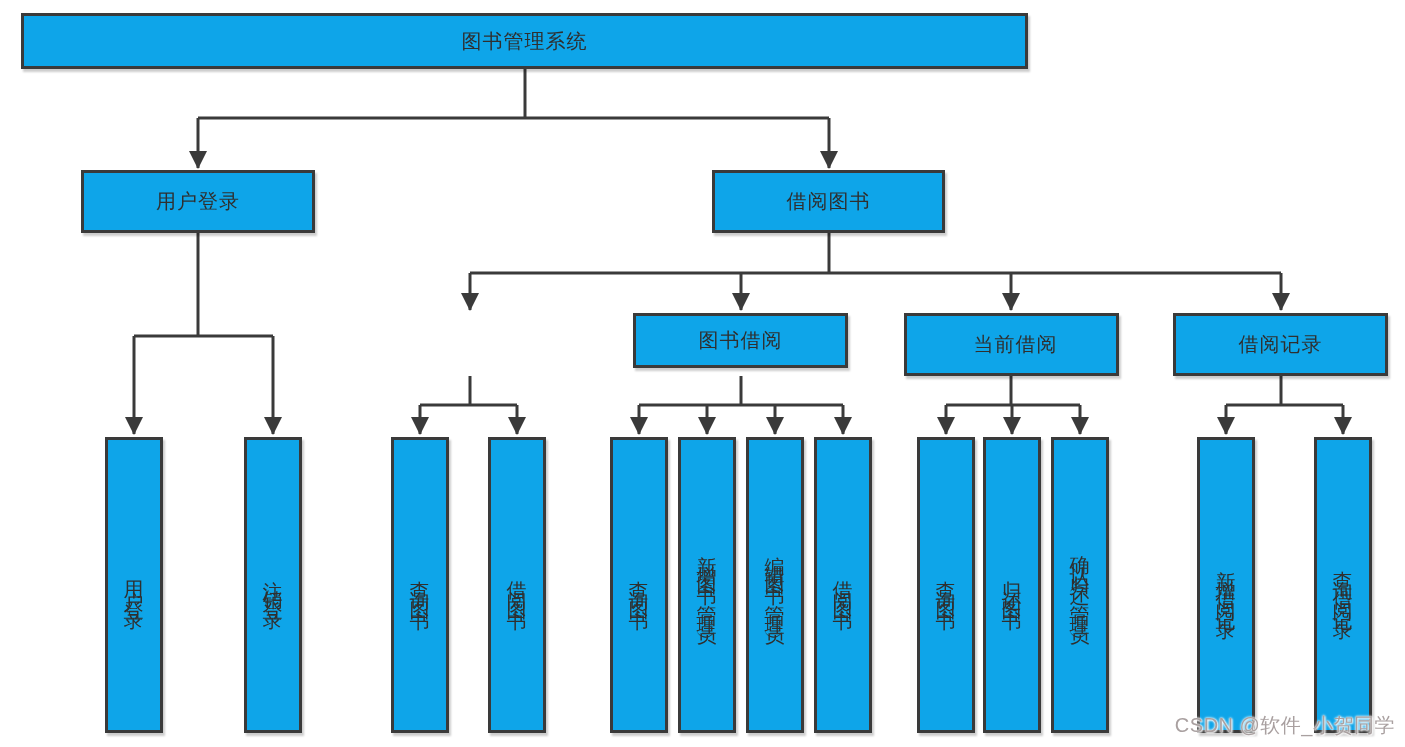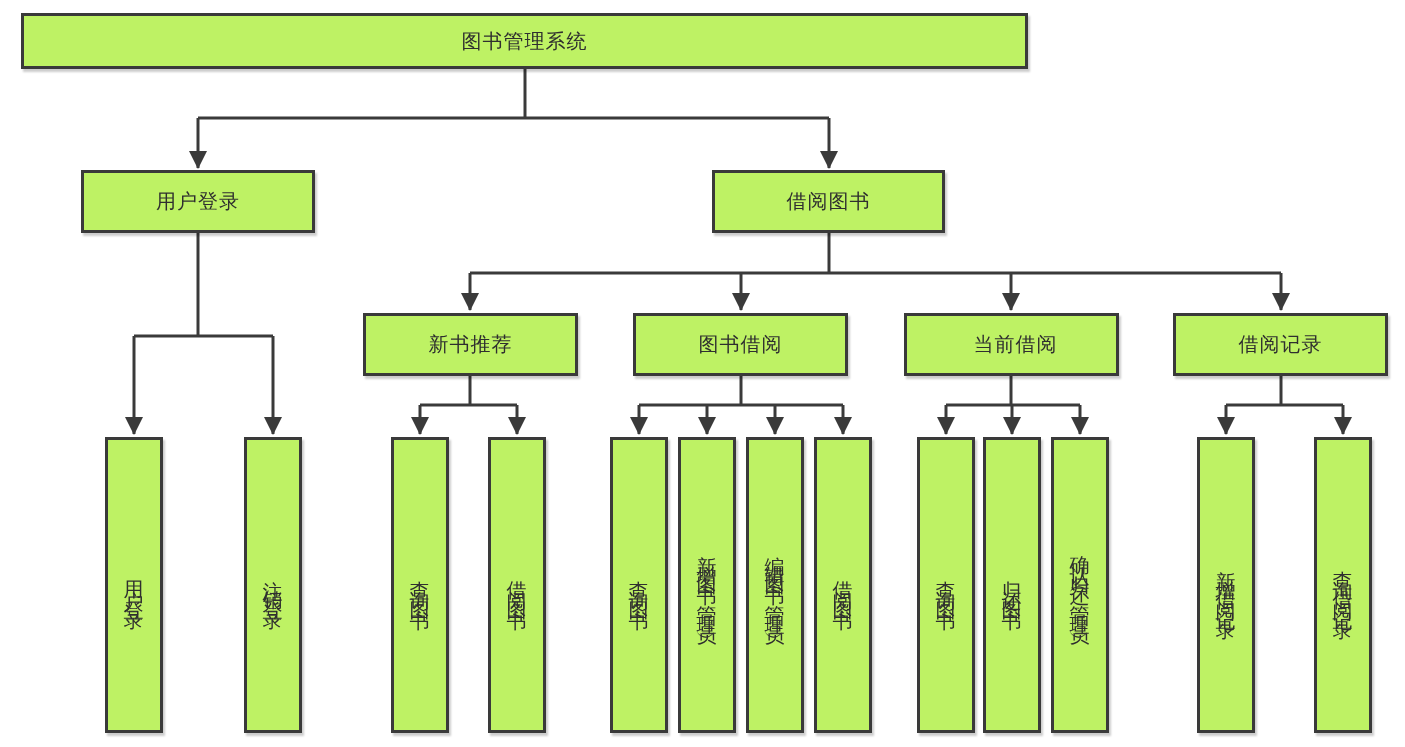--- a/index.html
+++ b/index.html
@@ -18,21 +18,21 @@
     background:var(--bg);
     overflow:hidden;
   }
   svg.connectors{
     position:absolute;left:0;top:0;width:1405px;height:747px;
     color:var(--line);
     z-index:1;
   }
   .box{
     position:absolute;
-    background:#bef264;
+    background:#0ea5e9;
     border:3px solid var(--box-border);
     box-shadow:2px 3px 2px rgba(0,0,0,0.20);
     display:flex;align-items:center;justify-content:center;
     font-size:20px;
     color:var(--text);
     z-index:2;
     text-align:left;
   }
   .h-box{letter-spacing:1px;}
   .v-box span{
@@ -41,21 +41,21 @@
     letter-spacing:10px;
     line-height:1;
     white-space:nowrap;
   }
   
   .n-root            {left:21px;  top:13px;  width:1007px; height:56px;}
   .n-user-login      {left:81px;  top:170px; width:234px;  height:63px;}
   .n-book-management {left:712px; top:170px; width:233px;  height:63px;}
 
   .n-sec-0{left:363px;  top:313px; width:215px; height:63px;}
-  .n-sec-1{left:633px;  top:313px; width:215px; height:63px;}
+  .n-sec-1{left:633px;  top:313px; width:215px; height:55px;}
   .n-sec-2{left:904px;  top:313px; width:215px; height:63px;padding-left:8px;}
   .n-sec-3{left:1173px; top:313px; width:215px; height:63px;}
 
   .leaf{top:437px;width:58px;height:296px;}
   .l-ul-0{left:105px;}  .l-ul-1{left:244px;}
   .l-s0-0{left:391px;}  .l-s0-1{left:488px;}
   .l-s1-0{left:610px;}  .l-s1-1{left:678px;} .l-s1-2{left:746px;} .l-s1-3{left:814px;}
   .l-s2-0{left:917px;}  .l-s2-1{left:983px;} .l-s2-2{left:1051px;}
   .l-s3-0{left:1197px;} .l-s3-1{left:1314px;}
 
@@ -129,23 +129,20 @@
     <span>图书管理系统</span>
   </div>
 
   <div class="box h-box n-user-login">
     <span>用户登录</span>
   </div>
   <div class="box h-box n-book-management">
     <span>借阅图书</span>
   </div>
 
-  <div class="box h-box n-sec-0">
-    <span>新书推荐</span>
-  </div>
   <div class="box h-box n-sec-1">
     <span>图书借阅</span>
   </div>
   <div class="box h-box n-sec-2">
     <span>当前借阅</span>
   </div>
   <div class="box h-box n-sec-3">
     <span>借阅记录</span>
   </div>
 
@@ -186,14 +183,15 @@
     <span>确认归还（管理员）</span>
   </div>
 
   <div class="box v-box leaf l-s3-0">
     <span>新增借阅记录</span>
   </div>
   <div class="box v-box leaf l-s3-1">
     <span>查询借阅记录</span>
   </div>
 
+  <div class="watermark">CSDN @软件_小贺同学</div>
 
 </div>
 
 </body></html>

